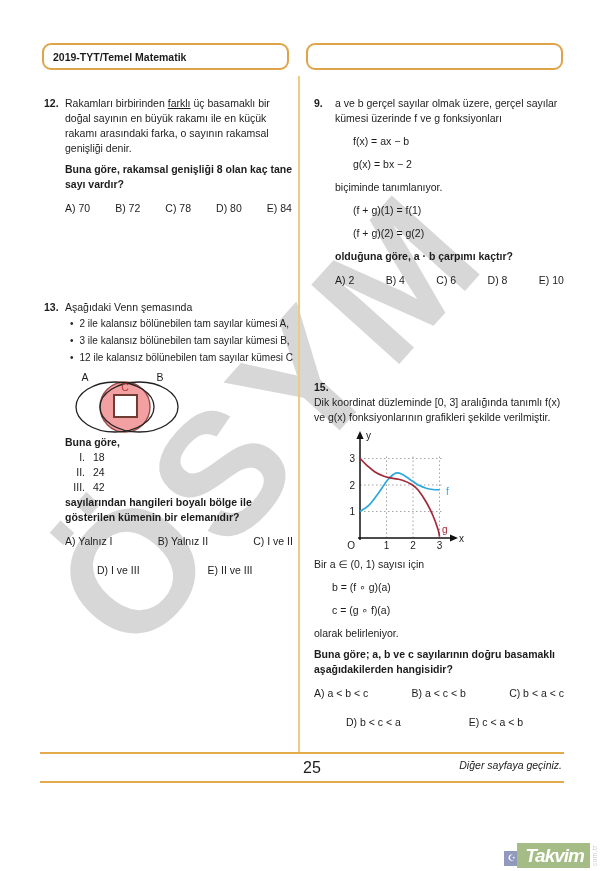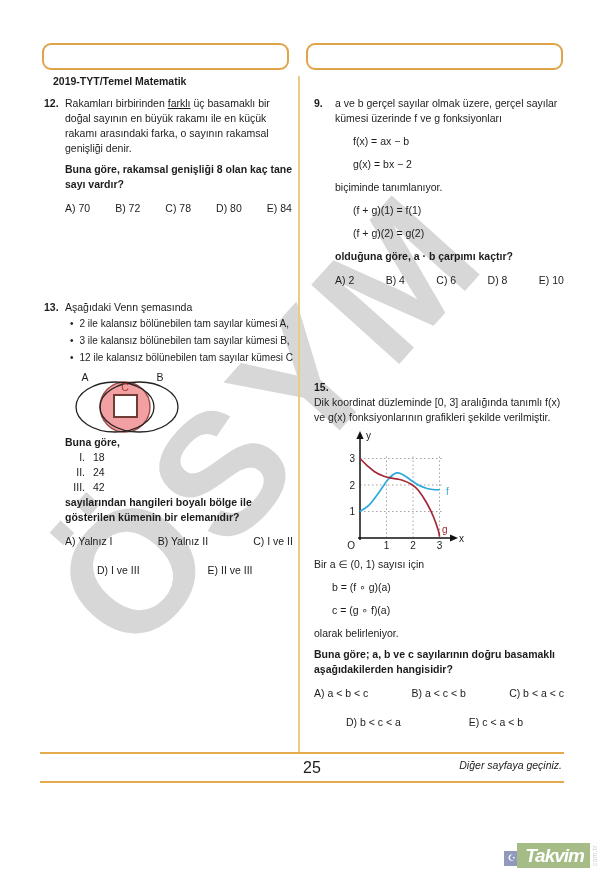--- a/index.html
+++ b/index.html
@@ -6,21 +6,21 @@
   .page{position:relative;width:600px;height:871px;background:#fff;overflow:hidden;
         font-family:"Liberation Sans",sans-serif;color:#1c1c1c;}
   .watermark{position:absolute;left:268px;top:420px;
         transform:translate(-50%,-50%) rotate(-48deg);
         font-size:172px;font-weight:bold;color:#d7d7d7;letter-spacing:8px;
         white-space:nowrap;z-index:0;}
   .hdr-box{position:absolute;top:43px;height:27px;border:2px solid #dfa449;
         border-radius:9px;background:transparent;z-index:1;box-sizing:border-box;}
   .hdr-left{left:42px;width:247px;}
   .hdr-right{left:306px;width:257px;}
-  .hdr-title{font-size:10.5px;font-weight:bold;line-height:24px;padding-left:9px;margin-top:24px;}
+  .hdr-title{font-size:10.5px;font-weight:bold;line-height:24px;padding-left:9px;}
   .divider{position:absolute;left:298px;top:76px;width:2px;height:676px;background:#eccb82;z-index:1;}
   .footer-line{position:absolute;left:40px;width:524px;height:2px;background:#e3aa4e;z-index:1;}
   .fl-top{top:752px;} .fl-bottom{top:781px;}
   .page-num{position:absolute;top:759px;left:12px;width:600px;text-align:center;
         font-weight:normal;font-size:16px;z-index:1;}
   .next-note{position:absolute;top:759px;right:38px;font-style:italic;font-size:10.5px;z-index:1;}
   .col{position:absolute;top:96px;z-index:1;}
   .col-left{left:44px;width:248px;}
   .col-right{left:314px;width:250px;}
   .q{display:flex;}

